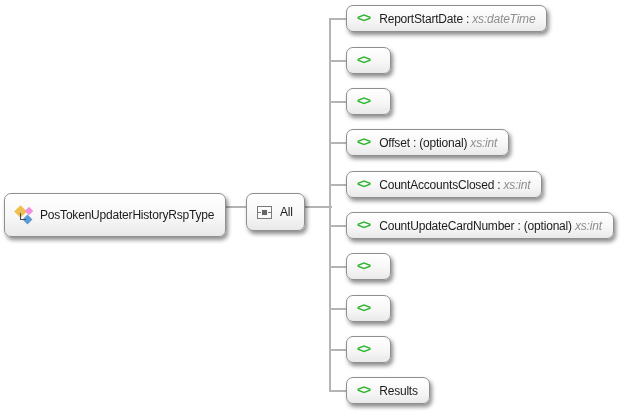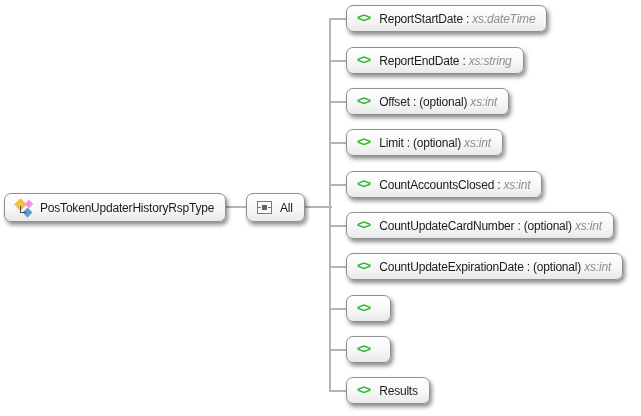--- a/index.html
+++ b/index.html
@@ -26,22 +26,22 @@
   .node{
     position:absolute;z-index:2;
     display:inline-flex;align-items:center;
     height:27px;box-sizing:border-box;
     padding:0 11px 0 10px;
     border:1px solid #8f8f8f;border-radius:7px;
     background:linear-gradient(180deg,#ffffff 0%,#f7f7f7 55%,#e9e9e9 100%);
     box-shadow:2px 3px 4px rgba(0,0,0,0.45), inset 0 1px 0 #ffffff;
     white-space:nowrap;
   }
-  .root-node{left:4px;top:193px;height:29px;}
-  .all-node{left:246px;top:193px;height:29px;}
+  .root-node{left:4px;top:193px;height:44px;}
+  .all-node{left:246px;top:193px;height:38px;}
   .r0{top:5px}.r1{top:47px}.r2{top:88px}.r3{top:129px}.r4{top:171px}
   .r5{top:212px}.r6{top:253px}.r7{top:295px}.r8{top:336px}.r9{top:377px}
   .elem{left:346px;}
   
   .lbl{font-size:12px;color:#1c1c1c;letter-spacing:-0.2px;}
   .lbl span{white-space:pre;}
   .ty{font-style:italic;color:#8e8e8e;text-align:right;}
   
   .elem-icon{
     font-weight:900;font-size:13px;letter-spacing:-1px;
@@ -102,41 +102,38 @@
     <span class="all-icon"></span>
     <span class="lbl">All</span>
   </div>
 
   <div class="node elem r0">
     <span class="elem-icon">&lt;&gt;</span>
     <span class="lbl"><span>ReportStartDate</span><span> : </span><span></span><span class="ty">xs:dateTime</span></span>
   </div>
   <div class="node elem r1">
     <span class="elem-icon">&lt;&gt;</span>
-    <span class="lbl"><span>ReportEndDate</span><span> : </span><span></span><span class="ty">xs:string</span></span>
   </div>
   <div class="node elem r2">
     <span class="elem-icon">&lt;&gt;</span>
-    <span class="lbl"><span>Offset</span><span> : </span><span>(optional) </span><span class="ty">xs:int</span></span>
   </div>
   <div class="node elem r3">
     <span class="elem-icon">&lt;&gt;</span>
-    <span class="lbl"><span>Limit</span><span> : </span><span>(optional) </span><span class="ty">xs:int</span></span>
+    <span class="lbl"><span>Offset</span><span> : </span><span>(optional) </span><span class="ty">xs:int</span></span>
   </div>
   <div class="node elem r4">
     <span class="elem-icon">&lt;&gt;</span>
     <span class="lbl"><span>CountAccountsClosed</span><span> : </span><span></span><span class="ty">xs:int</span></span>
   </div>
   <div class="node elem r5">
     <span class="elem-icon">&lt;&gt;</span>
     <span class="lbl"><span>CountUpdateCardNumber</span><span> : </span><span>(optional) </span><span class="ty">xs:int</span></span>
   </div>
   <div class="node elem r6">
     <span class="elem-icon">&lt;&gt;</span>
-    <span class="lbl"><span>CountUpdateExpirationDate</span><span> : </span><span>(optional) </span><span class="ty">xs:int</span></span>
   </div>
   <div class="node elem r7">
     <span class="elem-icon">&lt;&gt;</span>
   </div>
   <div class="node elem r8">
     <span class="elem-icon">&lt;&gt;</span>
   </div>
   <div class="node elem r9">
     <span class="elem-icon">&lt;&gt;</span>
     <span class="lbl"><span>Results</span><span></span><span></span><span class="ty"></span></span>

